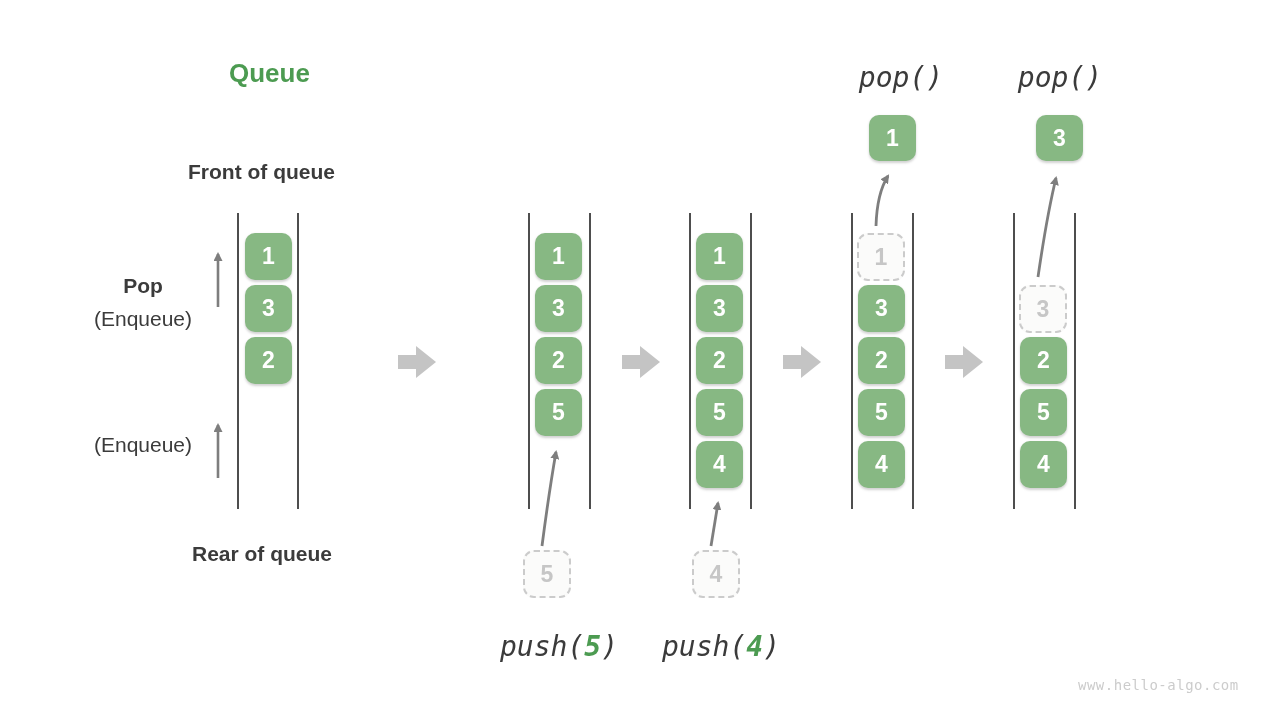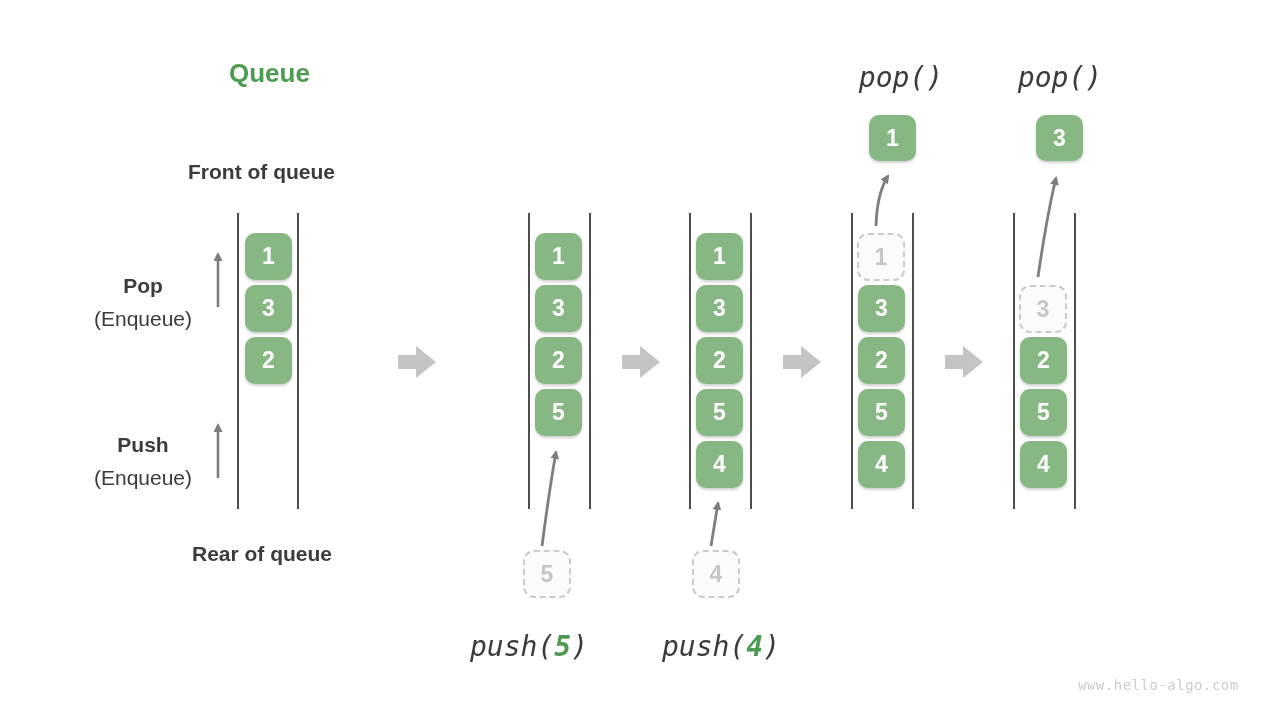--- a/index.html
+++ b/index.html
@@ -62,21 +62,20 @@
   <div class="abs title" style="left:229px; top:58px;">Queue</div>
   <div class="abs heading" style="left:188px; top:160px;">Front of queue</div>
   <div class="abs heading" style="left:192px; top:542px;">Rear of queue</div>
 
   <div class="abs sideblock" style="left:60px; top:269px; width:166px;">
     <div class="b">Pop</div>
     <div>(Enqueue)</div>
   </div>
 
   <div class="abs sideblock" style="left:60px; top:428px; width:166px;">
-    <div class="b">Push</div>
     <div>(Enqueue)</div>
   </div>
 
   <div class="vline" style="left:237px;"></div>
   <div class="vline" style="left:297px;"></div>
   <div class="vline" style="left:528px;"></div>
   <div class="vline" style="left:589px;"></div>
   <div class="vline" style="left:689px;"></div>
   <div class="vline" style="left:750px;"></div>
   <div class="vline" style="left:851px;"></div>
@@ -86,21 +85,21 @@
 
   <div class="qbox" style="left:245px; top:233px;">1</div>
   <div class="qbox" style="left:245px; top:285px;">3</div>
   <div class="qbox" style="left:245px; top:337px;">2</div>
 
   <div class="qbox" style="left:535px; top:233px;">1</div>
   <div class="qbox" style="left:535px; top:285px;">3</div>
   <div class="qbox" style="left:535px; top:337px;">2</div>
   <div class="qbox" style="left:535px; top:389px;">5</div>
   <div class="ghost" style="left:523px; top:550px;">5</div>
-  <div class="oplabel mono" style="left:470px; top:630px; width:110px;"><span>push(</span><span class="arg">5</span><span>)</span></div>
+  <div class="oplabel mono" style="left:500px; top:630px; width:110px;"><span>push(</span><span class="arg">5</span><span>)</span></div>
 
   <div class="qbox" style="left:696px; top:233px;">1</div>
   <div class="qbox" style="left:696px; top:285px;">3</div>
   <div class="qbox" style="left:696px; top:337px;">2</div>
   <div class="qbox" style="left:696px; top:389px;">5</div>
   <div class="qbox" style="left:696px; top:441px;">4</div>
   <div class="ghost" style="left:692px; top:550px;">4</div>
   <div class="oplabel mono" style="left:662px; top:630px; width:110px;text-align:center;"><span>push(</span><span class="arg">4</span><span>)</span></div>
 
   <div class="ghost" style="left:857px; top:233px;">1</div>

